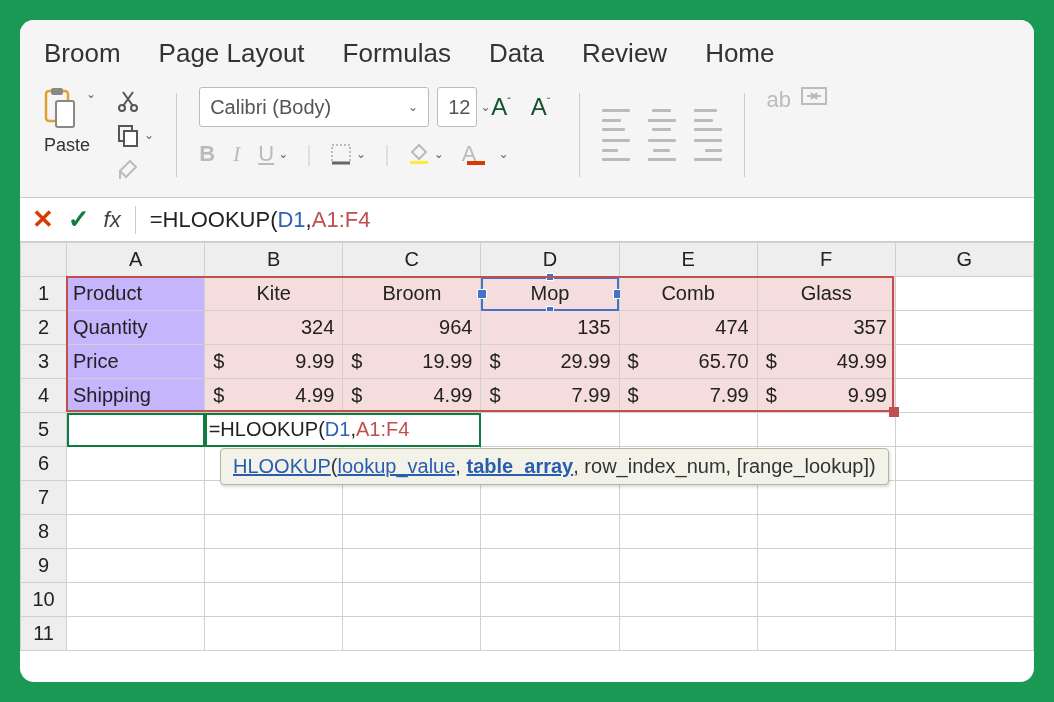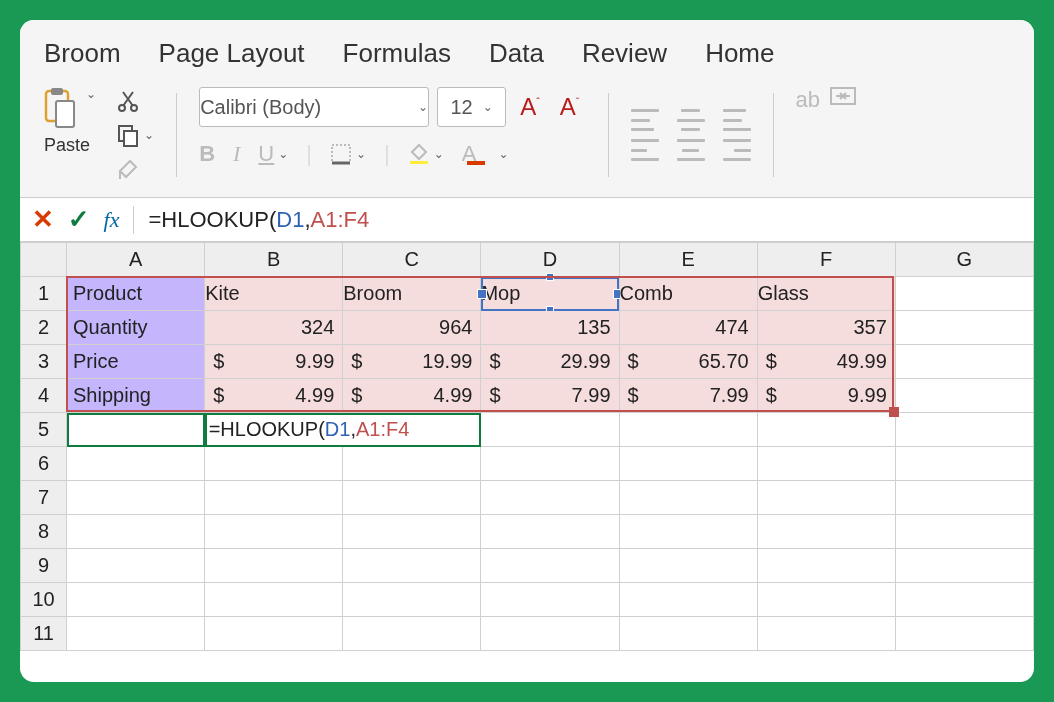--- a/index.html
+++ b/index.html
@@ -15,56 +15,56 @@
 .ribbon { display: flex; align-items: stretch; background: #f5f5f5; padding: 10px 18px 14px 18px; gap: 18px; border-bottom: 1px solid #ccc; }
 .ribbon-group { display: flex; flex-direction: column; align-items: center; gap: 4px; }
 .ribbon-group.paste { align-items: center; }
 .paste-icon { width: 44px; height: 44px; position: relative; }
 .paste-caret { font-size: 12px; color: #666; margin-left: 4px; }
 .paste-label { font-size: 18px; color: #333; }
 .mini-col { display: flex; flex-direction: column; gap: 6px; justify-content: center; }
 .mini-icon { width: 28px; height: 28px; display: flex; align-items: center; justify-content: center; font-size: 20px; color: #555; }
 .divider { width: 1px; background: #ccc; margin: 6px 4px; }
 .font-row { display: flex; gap: 8px; align-items: center; }
-.font-select { height: 40px; border: 1px solid #bbb; background: #fff; padding: 0 0; font-size: 20px; color: #555; display: flex; align-items: center; gap: 10px; border-radius: 3px; }
+.font-select { height: 40px; border: 1px solid #bbb; background: #fff; padding: 0 10px; font-size: 20px; color: #555; display: flex; align-items: center; gap: 10px; border-radius: 3px; }
 .font-name { width: 230px; justify-content: space-between; }
-.font-size-sel { width: 69px; justify-content: center; }
+.font-size-sel { width: 40px; justify-content: space-between; }
 .caret { font-size: 12px; color: #666; }
-.increase-font, .decrease-font { font-size: 24px; color: #b91c1c; padding: 0 6px; }
+.increase-font, .decrease-font { font-size: 24px; color: #14532d; padding: 0 6px; }
 .format-row { display: flex; gap: 18px; align-items: center; margin-top: 8px; color: #bbb; font-size: 22px; }
 .format-row .fmtbtn { display: flex; align-items: center; gap: 4px; }
 .align-group { display: flex; flex-direction: column; gap: 8px; justify-content: center; }
 .align-row { display: flex; gap: 18px; }
 .align-btn { width: 28px; height: 22px; display: flex; flex-direction: column; justify-content: space-between; }
 .align-btn span { height: 3px; background: #bbb; border-radius: 1px; }
 .wrap-icon { font-size: 22px; color: #bbb; }
 
 
 .formula-bar { display: flex; align-items: center; padding: 6px 12px; border-bottom: 1px solid #ccc; gap: 14px; }
 .namebox { width: 140px; height: 38px; border: 1px solid #bbb; display: flex; align-items: center; padding: 0 10px; font-size: 22px; color: #222; justify-content: space-between; }
 .spinner { display: flex; flex-direction: column; font-size: 10px; color: #666; line-height: 8px; }
 .fb-cancel { color: #d83b01; font-size: 26px; font-weight: 700; }
 .fb-enter { color: #107c41; font-size: 26px; font-weight: 700; }
-.fx-label { font-style: italic; font-size: 22px; color: #0369a1; font-family: Liberation Serif, serif; }
+.fx-label { font-style: italic; font-size: 22px; color: #404040; font-family: Liberation Sans, sans-serif; }
 .fx-sep { width: 1px; height: 28px; background: #ccc; }
 .formula-text { font-size: 22px; color: #222; }
 .formula-text .ref-d1 { color: #3161b5; }
 .formula-text .ref-range { color: #c0504d; }
 
 
 .grid-wrap { position: relative; }
 table.grid { border-collapse: collapse; table-layout: fixed; width: 100%; }
 .grid th, .grid td { border: 1px solid #d0d0d0; height: 34px; font-size: 20px; color: #222; position: relative; }
 .grid thead th { background: #eee; font-weight: 400; text-align: center; }
 .corner { background: #eee; width: 46px; }
 .rowhdr { background: #eee; text-align: center; width: 46px; font-weight: 400; }
 .col-w { width: 138px; }
 .greenhdr { background: #c4b5fd; padding-left: 6px; text-align: left; }
 .pinkcell { background: #f5dcdd; }
-.cell-center { text-align: left; }
+.cell-center { text-align: center; }
 .cell-right { text-align: right; padding-right: 8px; }
 .money { display: flex; justify-content: space-between; padding: 0 8px; }
 
 
 .d1-sel { outline: 2px solid #4472c4; outline-offset: -2px; }
 .d1-sel::before, .d1-sel::after { content: ""; position: absolute; width: 8px; height: 8px; background: #4472c4; border: 1px solid #fff; }
 .d1-sel::before { left: -4px; top: 50%; transform: translateY(-50%); }
 .d1-sel::after { right: -4px; top: 50%; transform: translateY(-50%); }
 .d1-handle-t, .d1-handle-b { position: absolute; width: 8px; height: 8px; background: #4472c4; border: 1px solid #fff; left: 50%; transform: translateX(-50%); }
 .d1-handle-t { top: -4px; } .d1-handle-b { bottom: -4px; }
@@ -428,15 +428,18 @@
             <td></td>
             <td></td>
             <td></td>
           </tr>
       </tbody>
     </table>
 
     <div class="range-border" style="left:46px;top:34px;width:828px;height:136px;"></div>
     <div class="range-handle" style="left:869px;top:165px;"></div>
 
+    <div class="tooltip" style="left:200px;top:206px;">
+      <a>HLOOKUP</a>(<a>lookup_value</a>, <a class="bold">table_array</a>, <span>row_index_num</span>, <span>[range_lookup]</span>)
+    </div>
   </div>
 
 </div>
 
 </body></html>

